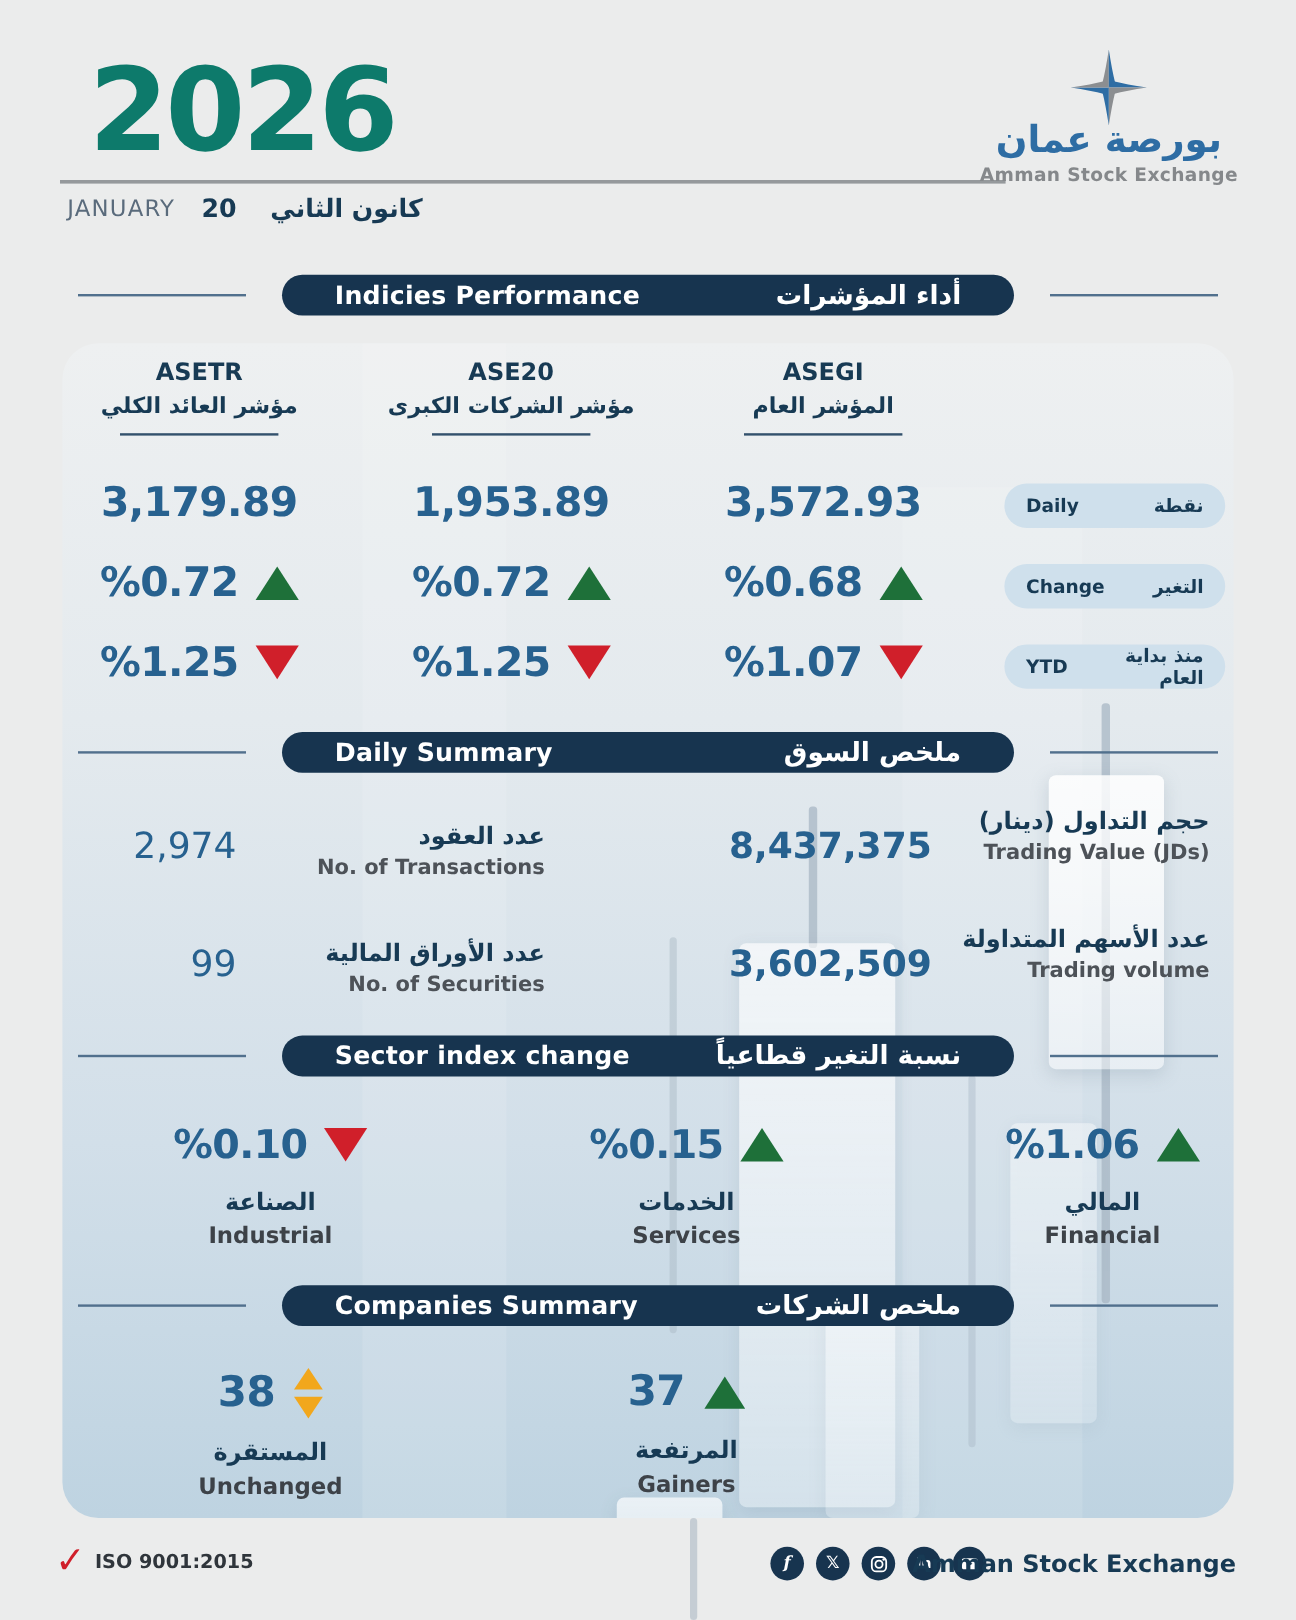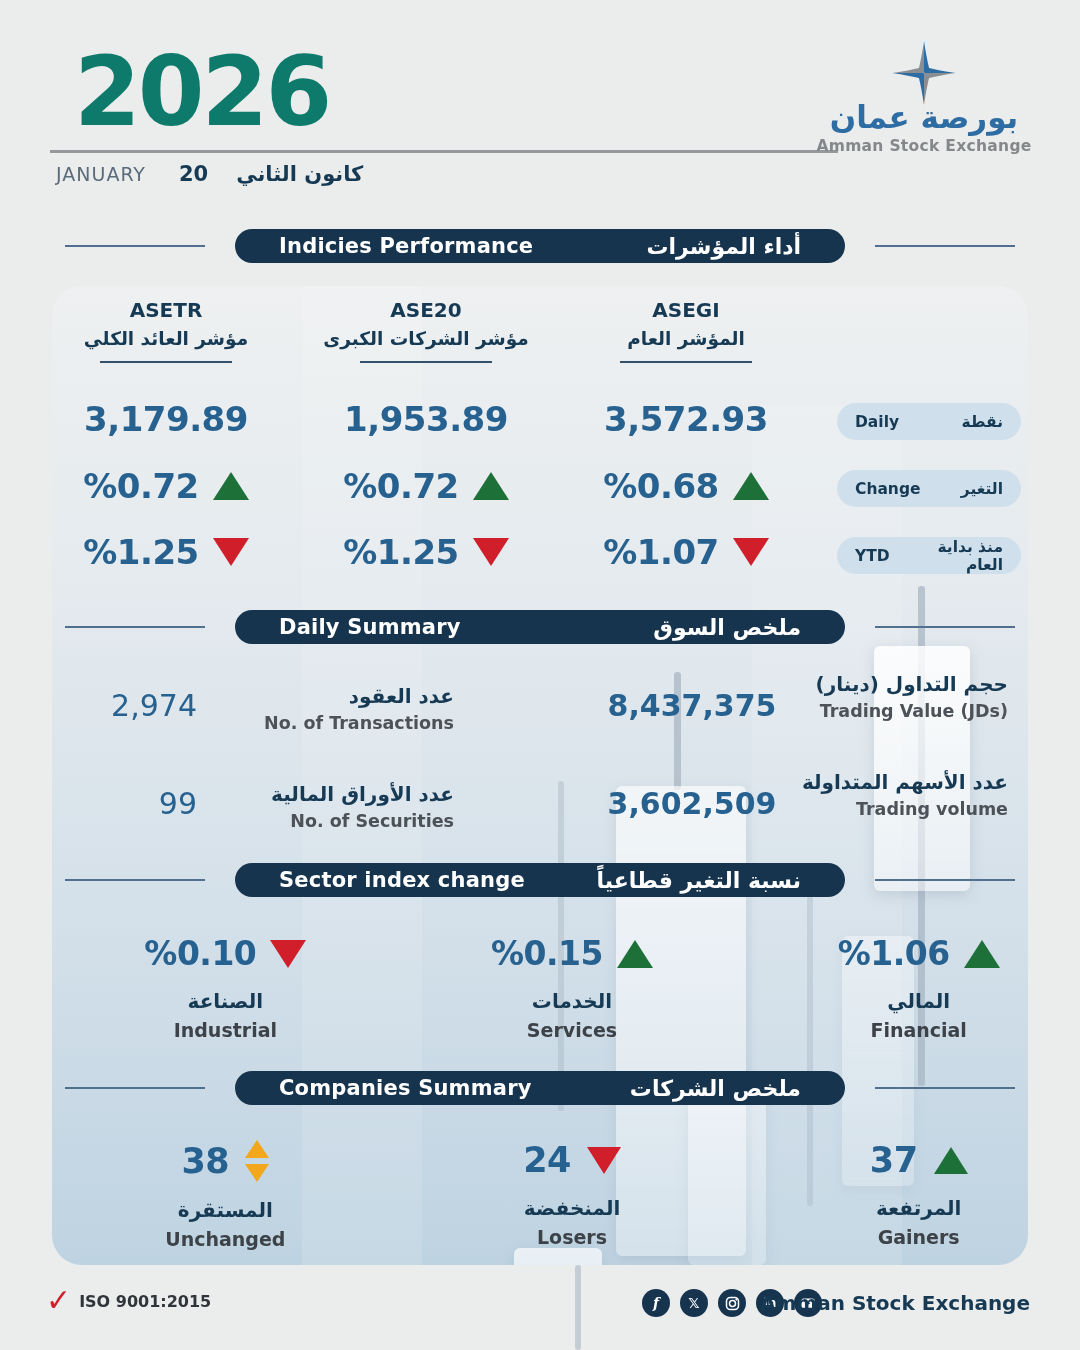--- a/index.html
+++ b/index.html
@@ -18,21 +18,21 @@
   *{margin:0;padding:0;box-sizing:border-box;}
   html,body{background:#dcdcdc;}
   body{font-family:"DejaVu Sans","Liberation Sans",sans-serif;}
   .page{position:relative;width:1080px;height:1350px;background:#ebecec;overflow:hidden;margin:0 auto;}
 
   
   .year{position:absolute;left:58px;top:36px;font-size:96px;font-weight:800;letter-spacing:-3px;color:var(--teal);margin-left:16px;}
   .hrule{position:absolute;left:50px;top:150px;width:788px;height:3px;background:#95999c;}
   .date-row{position:absolute;left:56px;top:162px;display:flex;align-items:center;}
   .month-en{font-size:19px;color:#5a6b7c;letter-spacing:1px;font-weight:500;}
-  .day{font-size:21px;font-weight:700;color:var(--navy-text);margin-left:33px;text-align:center;}
+  .day{font-size:21px;font-weight:700;color:var(--navy-text);margin-left:22px;text-align:center;}
   .month-ar{font-size:21px;font-weight:700;color:var(--navy-text);margin-left:28px;}
 
   
   .logo{position:absolute;right:46px;top:40px;width:220px;text-align:center;}
   .logo svg.star{width:66px;height:66px;display:block;margin:0 auto -6px auto;}
   .logo-ar{font-size:31px;font-weight:800;color:var(--logo-blue);line-height:1.15;}
   .logo-en{font-size:15.5px;font-weight:700;color:#85888b;letter-spacing:.3px;margin-top:1px;}
 
   
   .card{position:absolute;left:52px;top:286px;width:976px;height:979px;border-radius:30px;
@@ -316,28 +316,20 @@
   </div>
 
   <div class="triple" style="top:1140px">
     <div class="tr-col">
       <div class="pct-row" style="gap:16px">
         <span class="tr-val" style="font-size:35px">38</span>
         <span class="cicon" data-dir="neutral"></span>
       </div>
       <div class="tr-ar" dir="rtl">المستقرة</div>
       <div class="tr-en">Unchanged</div>
-    </div>
-    <div class="tr-col">
-      <div class="pct-row" style="gap:16px">
-        <span class="tr-val" style="font-size:35px">24</span>
-        <span class="cicon" data-dir="down"></span>
-      </div>
-      <div class="tr-ar" dir="rtl">المنخفضة</div>
-      <div class="tr-en">Losers</div>
     </div>
     <div class="tr-col">
       <div class="pct-row" style="gap:16px">
         <span class="tr-val" style="font-size:35px">37</span>
         <span class="cicon" data-dir="up"></span>
       </div>
       <div class="tr-ar" dir="rtl">المرتفعة</div>
       <div class="tr-en">Gainers</div>
     </div>
   </div>

